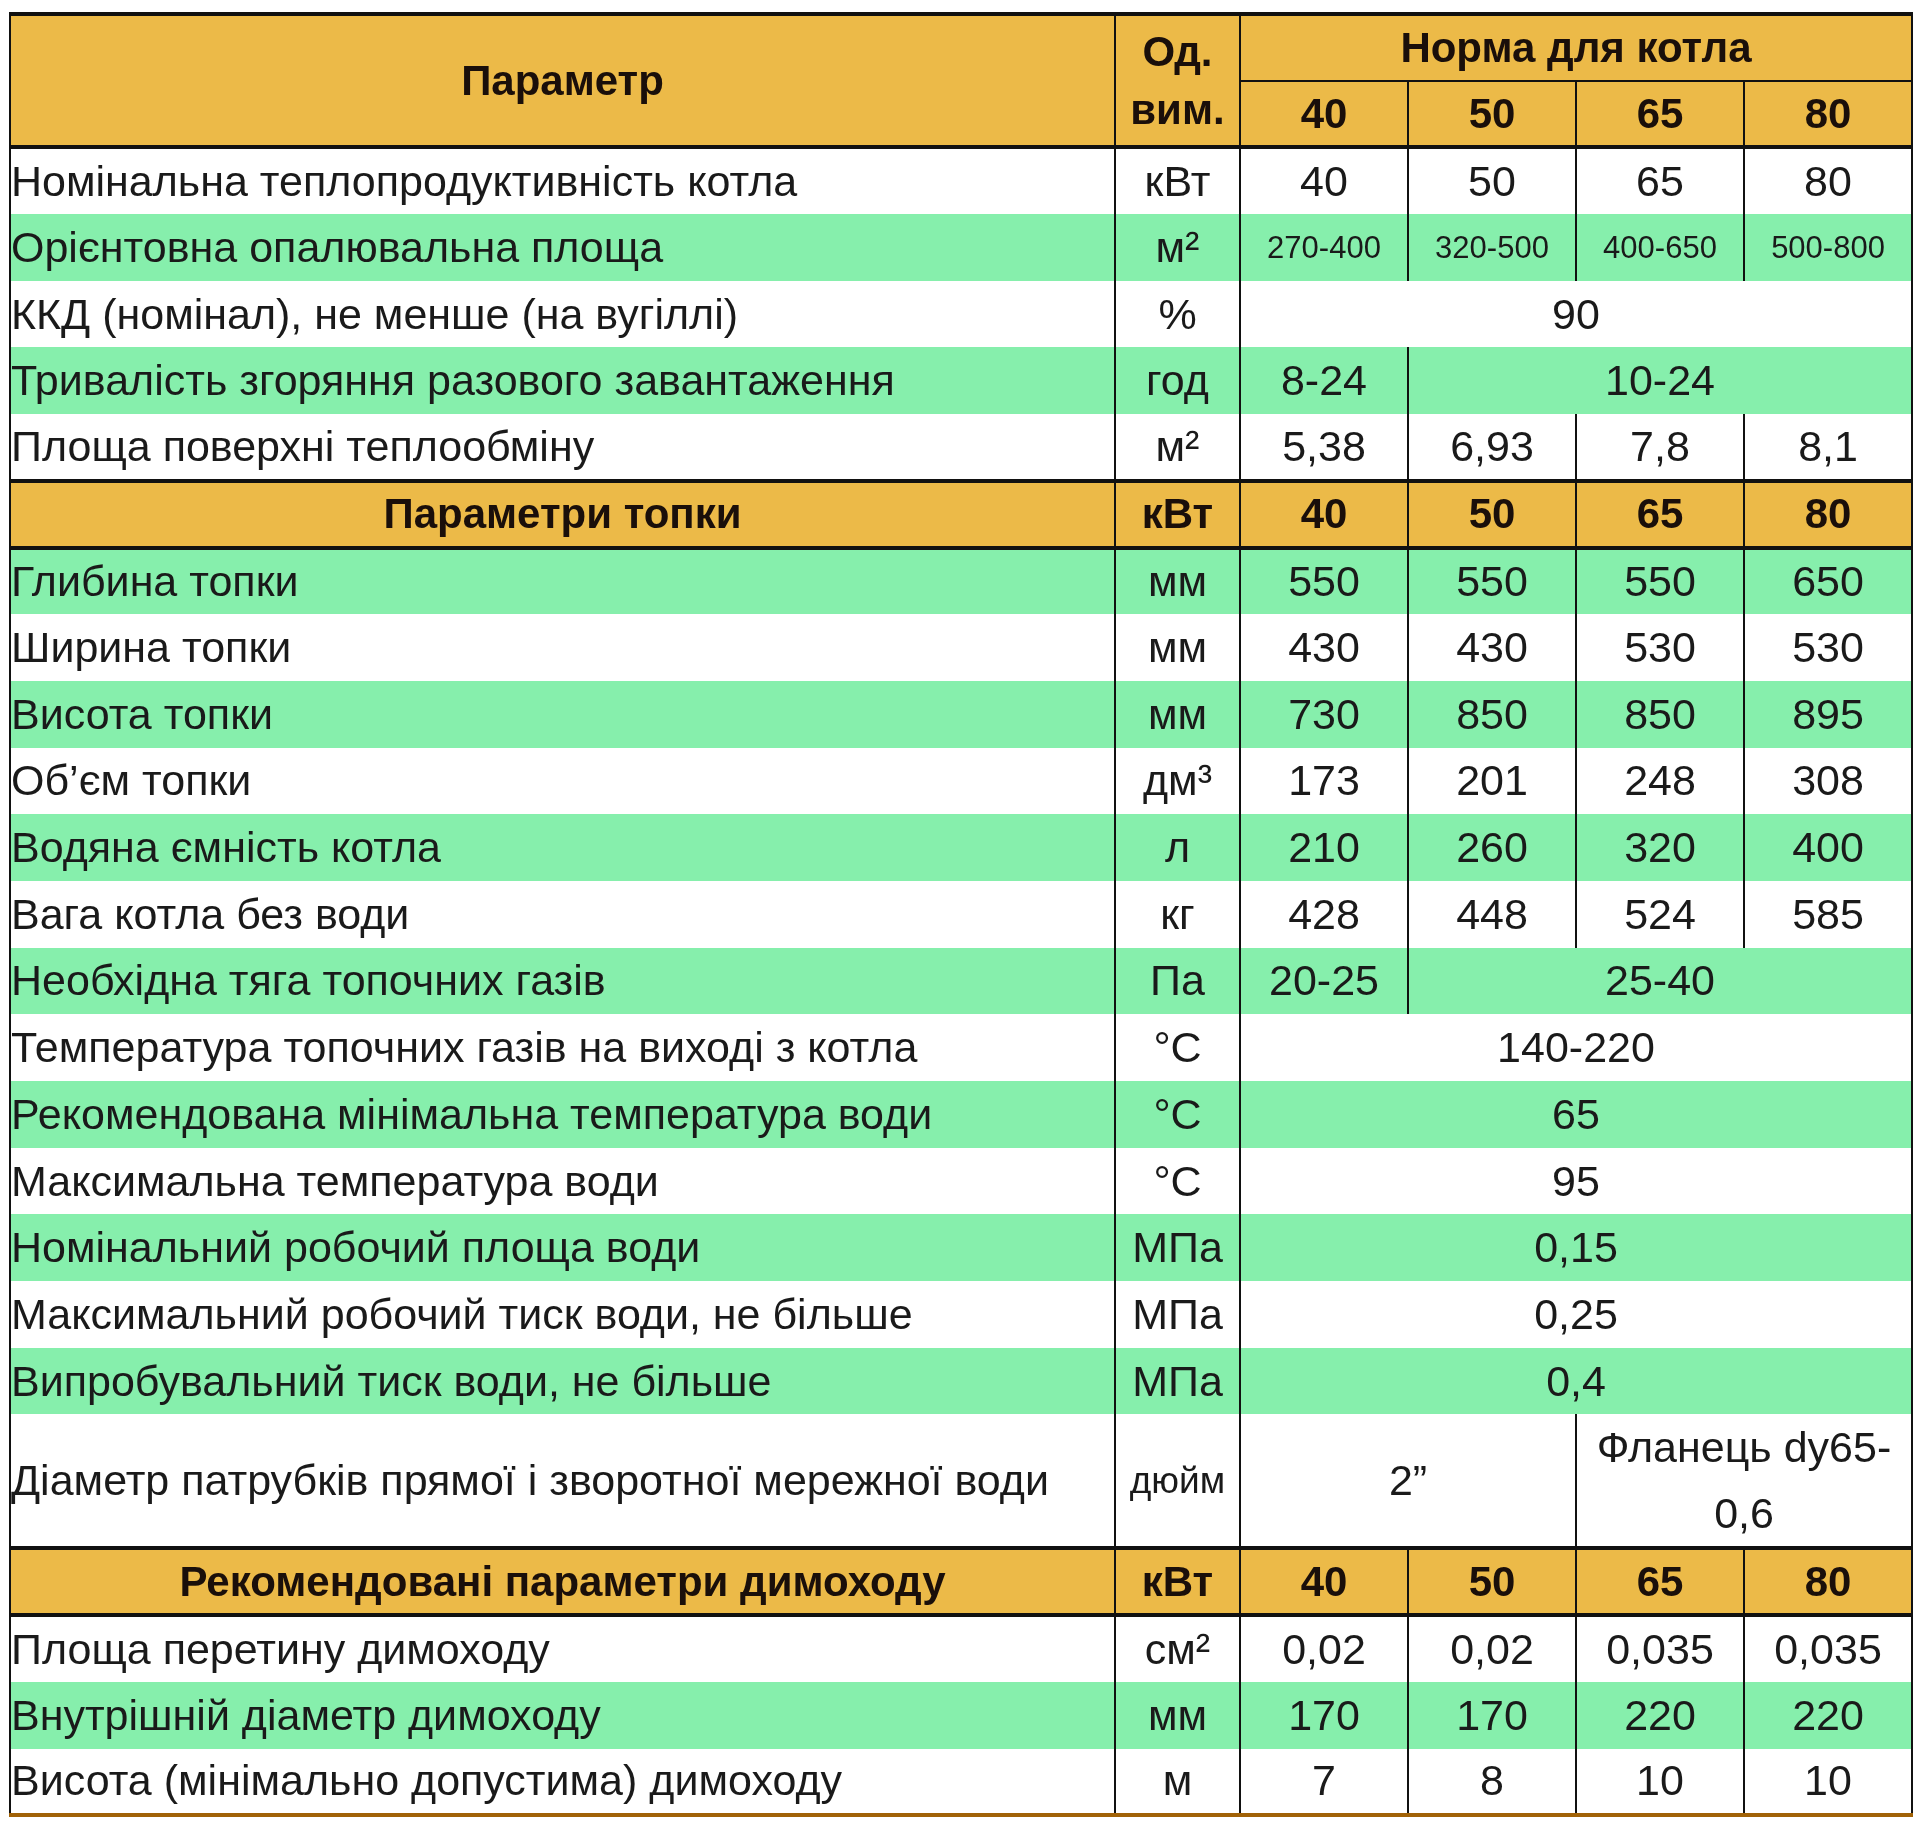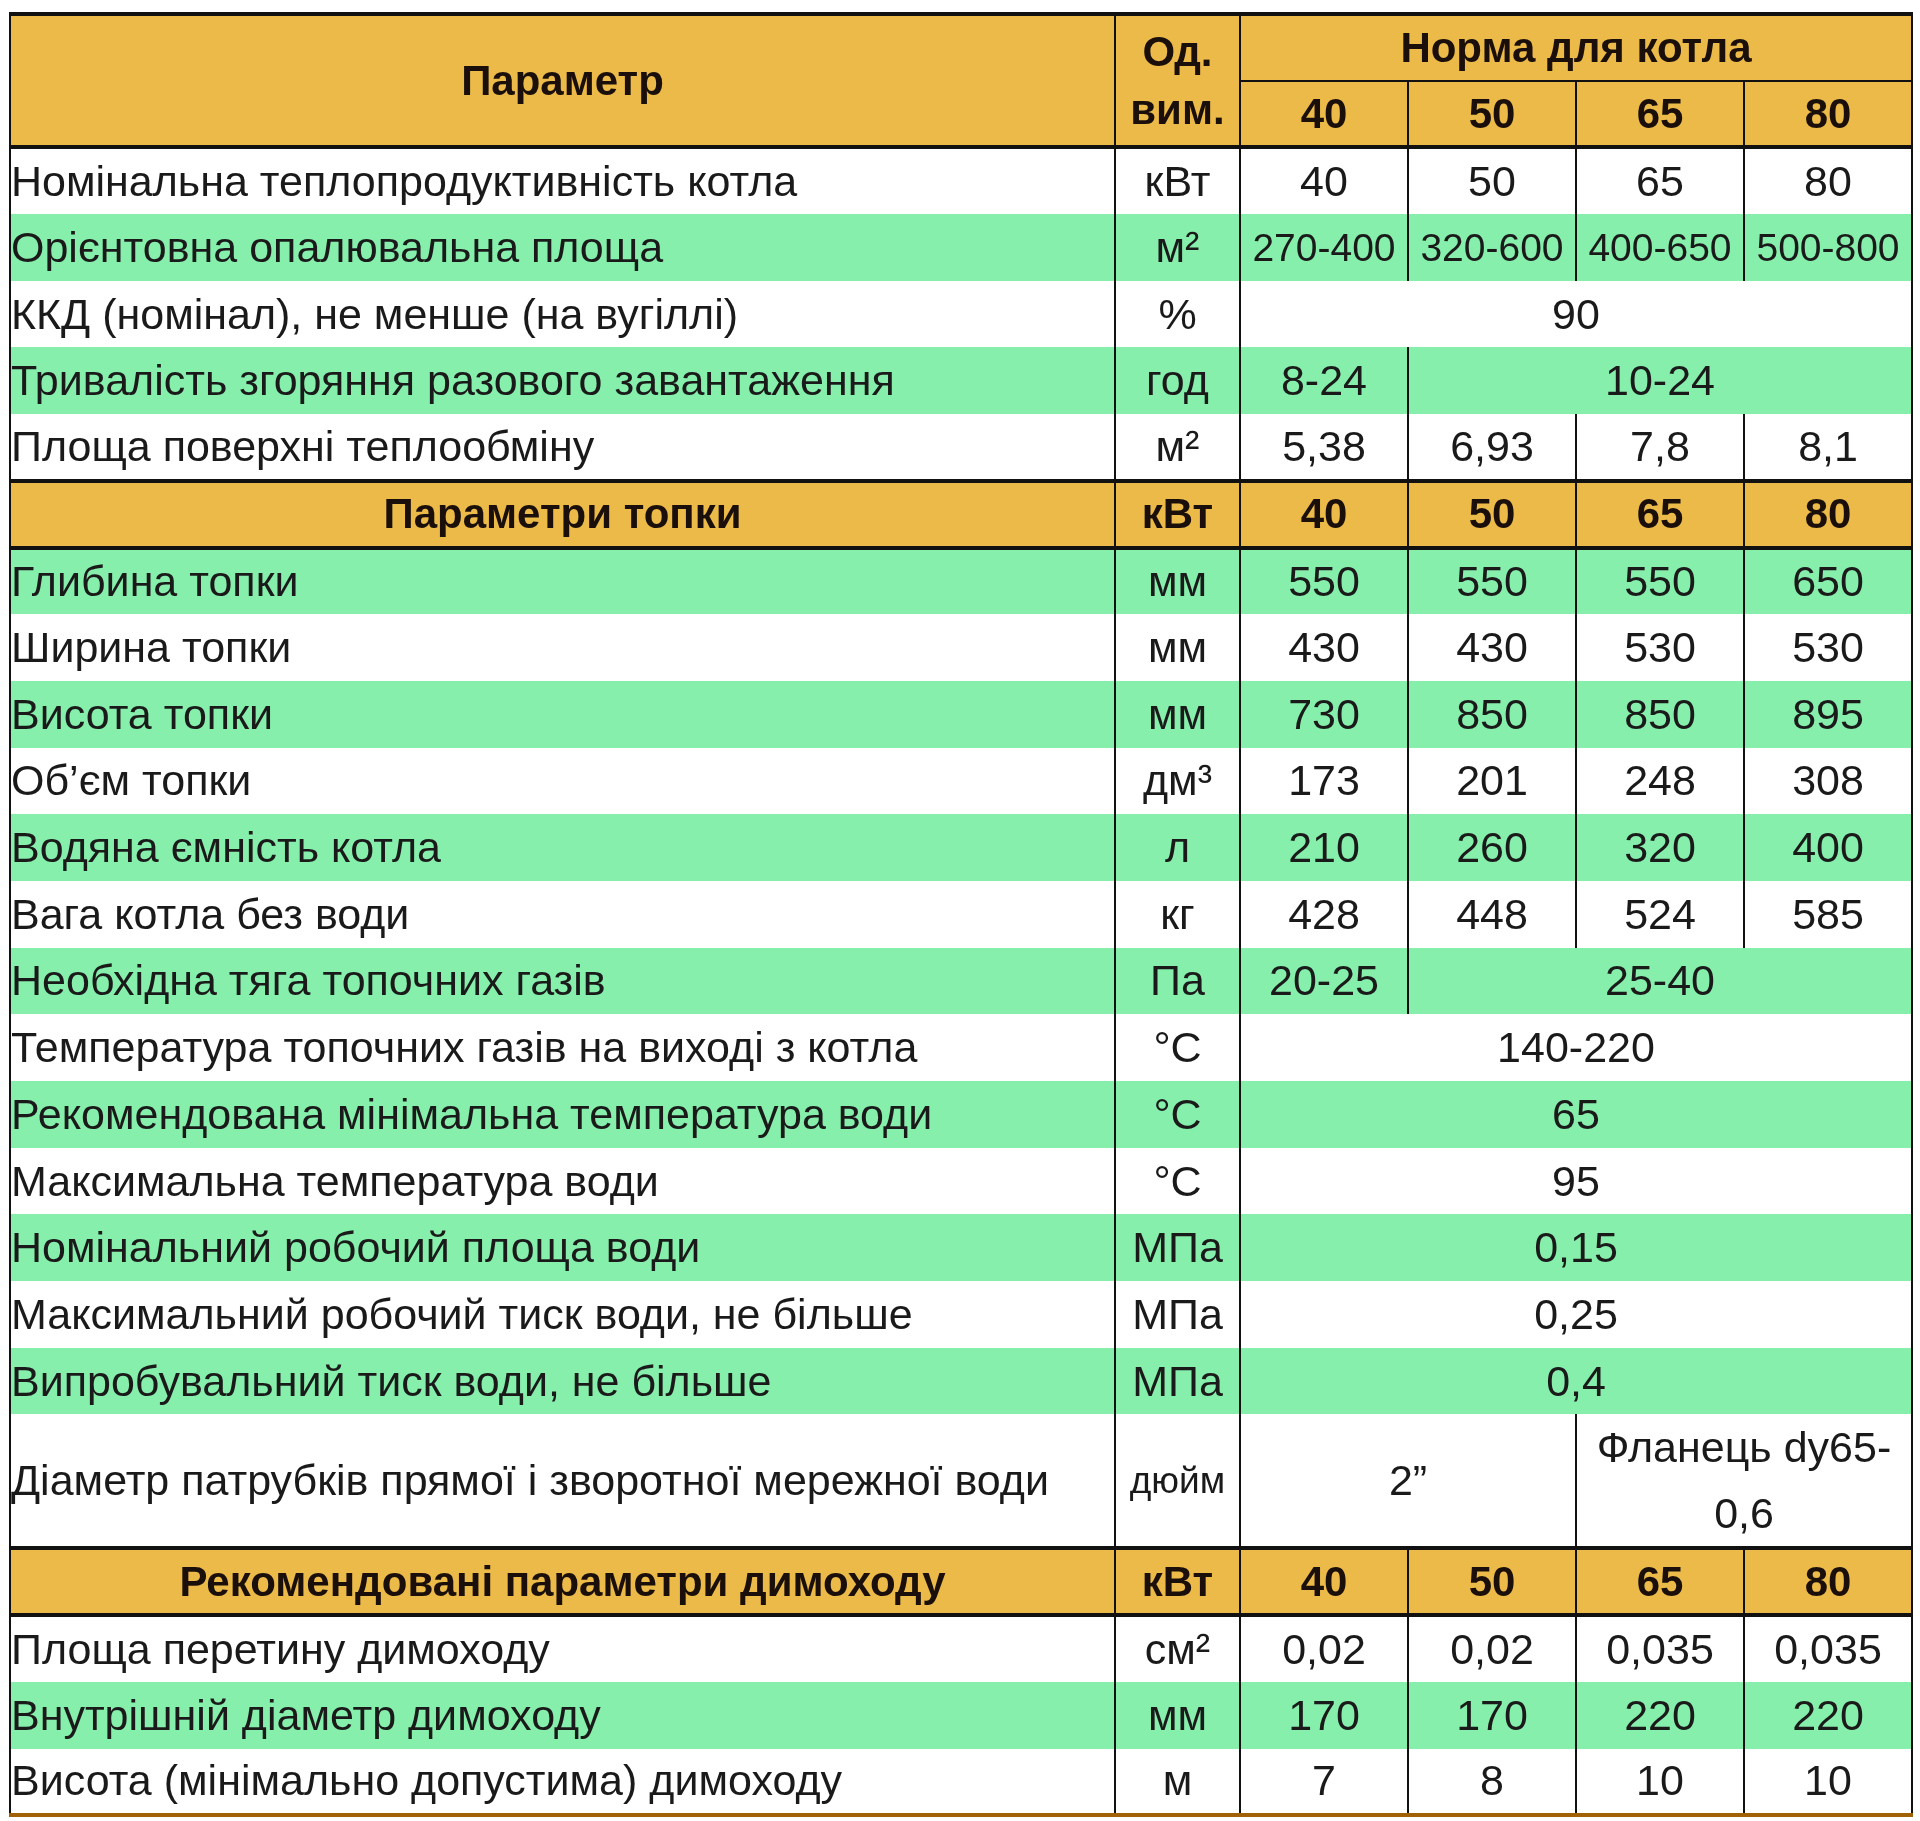--- a/index.html
+++ b/index.html
@@ -22,21 +22,21 @@
   tr.data td { background:#ffffff; }
   tr.data.alt td { background:#86efac; }
   td.param { text-align:left; padding-left:10px; font-size:43px; }
   td.unit { text-align:center; }
   td.val { text-align:center; }
   tr.tall { height:135px; }
   td.param.wrap { white-space:normal; line-height:66px;margin-top:40px; }
   td.val.two-line { white-space:normal; line-height:66px; }
   tr.last td { border-bottom:4px solid #a16207; }
   td.unit.small { font-size:37px; }
-  td.val.range { font-size:39px; }
+  td.val.range { font-size:31px; }
 </style>
 </head>
 <body>
 
 <table class="spec">
   <colgroup>
     <col class="c-param">
       <col class="c-unit">
       <col class="c-val">
       <col class="c-val">
@@ -65,21 +65,21 @@
       <td class="unit">кВт</td>
       <td class="val">40</td>
       <td class="val">50</td>
       <td class="val">65</td>
       <td class="val">80</td>
     </tr>
     <tr class="data alt">
       <td class="param">Орієнтовна опалювальна площа</td>
       <td class="unit">м²</td>
       <td class="val range">270-400</td>
-      <td class="val range">320-600</td>
+      <td class="val range">320-500</td>
       <td class="val range">400-650</td>
       <td class="val range">500-800</td>
     </tr>
     <tr class="data">
       <td class="param">ККД (номінал), не менше (на вугіллі)</td>
       <td class="unit">%</td>
       <td class="val" colspan="4">90</td>
     </tr>
     <tr class="data alt">
       <td class="param">Тривалість згоряння разового завантаження</td>

